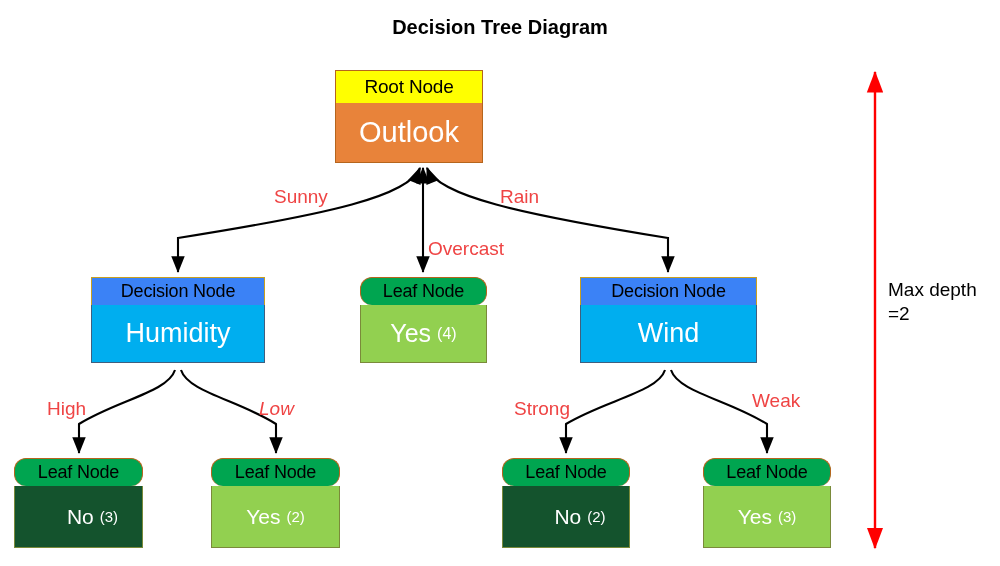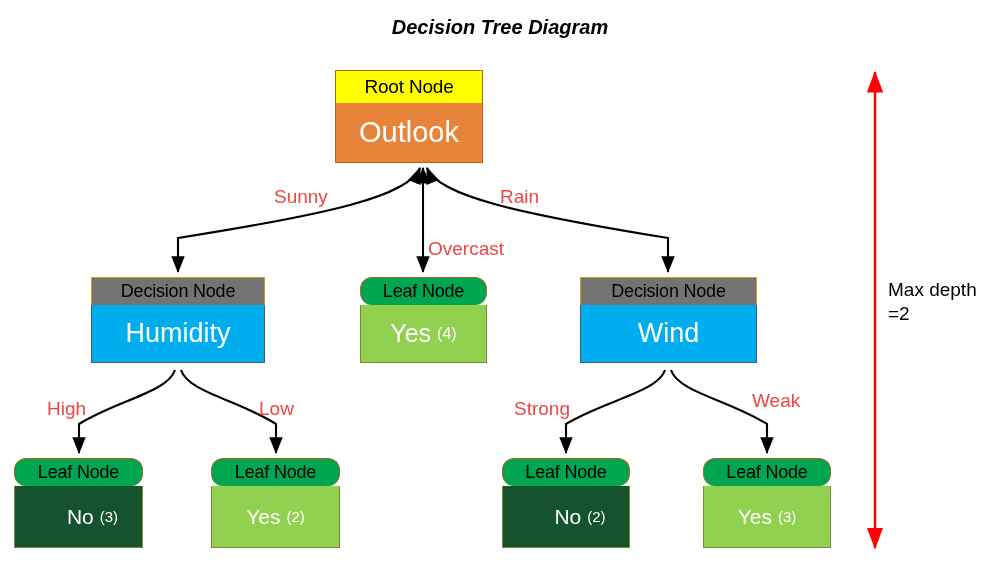--- a/index.html
+++ b/index.html
@@ -38,21 +38,21 @@
   .node .body .val{font-size:27px;line-height:1;}
   .node .body .cnt{font-size:16px;line-height:1;margin-left:6px;}
 
   
   #root-node{left:335px;top:70px;width:148px;}
   #root-node .hdr{height:33px;background:#FFFF00;border-color:#B5651D;}
   #root-node .body{height:60px;background:#E8833A;border-color:#B5651D;}
   #root-node .body .val{font-size:29px;}
 
   
-  .decision .hdr{background:#737373;border-color:#C8A020;height:28px;font-size:18px;}
+  .decision .hdr{background:#3b82f6;border-color:#C8A020;height:28px;font-size:18px;}
   .decision .body{background:#00AEEF;border-color:#3f5f7f;height:58px;}
   .decision .body .val{font-size:27px;}
 
   
   .leaf .hdr{background:#00A550;border-color:#B5651D;height:28px;font-size:18px;border-radius:12px;}
   .leaf .body{border-color:#7a8a3a;}
   .leaf.green .body{background:#92D050;}
   .leaf.red .body{background:#14532d;padding-left:28px;}
   .leaf .body .val{font-size:25px;}
 
@@ -75,27 +75,27 @@
   .elabel{
     position:absolute;
     font-size:19px;
     color:#ef4444;
     white-space:nowrap;
   }
   #title{
     position:absolute;
     left:0;top:16px;width:1000px;
     text-align:center;
-    font-size:20px;font-weight:bold;color:#000000;font-style:italic;
+    font-size:20px;font-weight:bold;color:#000000;
   }
   #lbl-sunny{left:274px;top:186px;}
   #lbl-overcast{left:428px;top:238px;}
   #lbl-rain{left:500px;top:186px;}
   #lbl-high{left:47px;top:398px;}
-  #lbl-low{left:259px;top:398px;}
+  #lbl-low{left:259px;top:398px;font-style:italic;}
   #lbl-strong{left:514px;top:398px;}
   #lbl-weak{left:752px;top:390px;}
 
   #depth-label{
     position:absolute;left:888px;top:278px;width:108px;
     font-size:19px;color:#000000;line-height:24px;
   }
 </style>
 </head>
 <body>

